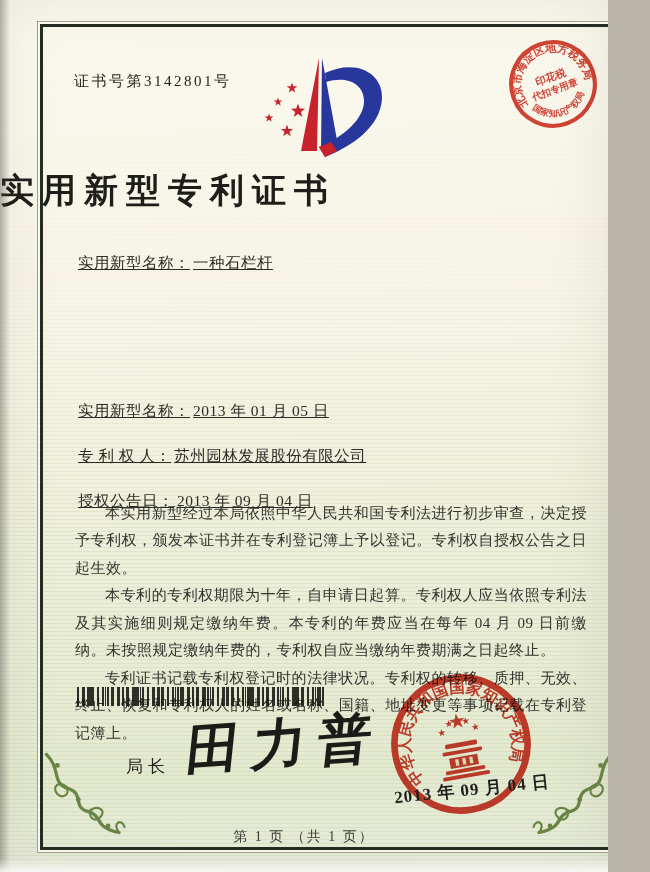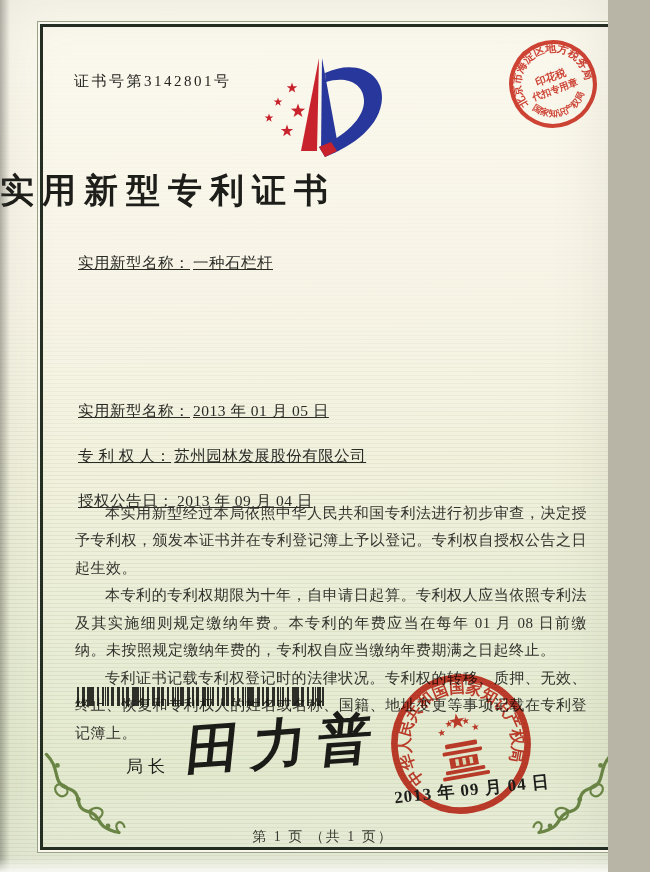--- a/index.html
+++ b/index.html
@@ -47,21 +47,21 @@
   .seal{mix-blend-mode:multiply;position:absolute;}
   .seal-stroke{stroke:var(--seal_red,#cf3527);fill:none;}
   .seal-fill{fill:var(--seal_red,#cf3527);}
   .seal-knock{fill:#f3efdd;}
   .seal text, .seal textPath{font-family:"Liberation Serif","DejaVu Serif",serif;font-weight:bold;}
   .tax-seal{left:503px;top:34px;width:100px;height:100px;transform:rotate(-20deg);opacity:.92;}
   .sipo-seal{left:385px;top:668px;width:152px;height:152px;transform:rotate(-10deg);opacity:.95;}
   .seal-date{position:absolute;left:392px;top:778px;width:160px;text-align:center;font-size:17px;
     font-weight:bold;color:#1d1d1a;letter-spacing:1px;transform:rotate(-6deg);z-index:5;}
   .footer{position:absolute;left:0;top:828px;width:100%;text-align:center;font-size:14px;
-    letter-spacing:2px;color:#3a3a30;margin-left:19px;}
+    letter-spacing:2px;color:#3a3a30;}
   .orn{position:absolute;width:88px;height:92px;opacity:.9;}
   .orn-br{left:528px;top:748px;}
   .orn-bl{left:42px;top:748px;transform:scaleX(-1);}
   .orn-stroke{stroke:var(--ornament_green,#5d7a36);fill:none;stroke-linecap:round;}
   .orn-fill{fill:var(--ornament_green,#5d7a36);}
 </style>
 </head>
 <body>
 
 <div class="photo">
@@ -96,21 +96,21 @@
   </div>
   <div class="field-row" style="top:446px">
     <span class="field-label">专 利 权 人：</span><span class="field-value">苏州园林发展股份有限公司</span>
   </div>
   <div class="field-row" style="top:491px">
     <span class="field-label">授权公告日：</span><span class="field-value">2013 年 09 月 04 日</span>
   </div>
 
   <div class="paragraphs">
     <p>本实用新型经过本局依照中华人民共和国专利法进行初步审查，决定授予专利权，颁发本证书并在专利登记簿上予以登记。专利权自授权公告之日起生效。</p>
-    <p>本专利的专利权期限为十年，自申请日起算。专利权人应当依照专利法及其实施细则规定缴纳年费。本专利的年费应当在每年 01 月 08 日前缴纳。未按照规定缴纳年费的，专利权自应当缴纳年费期满之日起终止。</p>
+    <p>本专利的专利权期限为十年，自申请日起算。专利权人应当依照专利法及其实施细则规定缴纳年费。本专利的年费应当在每年 04 月 09 日前缴纳。未按照规定缴纳年费的，专利权自应当缴纳年费期满之日起终止。</p>
     <p>专利证书记载专利权登记时的法律状况。专利权的转移、质押、无效、终止、恢复和专利权人的姓名或名称、国籍、地址变更等事项记载在专利登记簿上。</p>
   </div>
 
   <div class="barcode"></div>
 
   <div class="sig-title">局长</div>
   <div class="sig-name">田力普</div>
 
   <svg class="seal tax-seal" viewBox="0 0 110 110">
     <circle class="seal-stroke" cx="55" cy="55" r="46" stroke-width="4.5"></circle>

